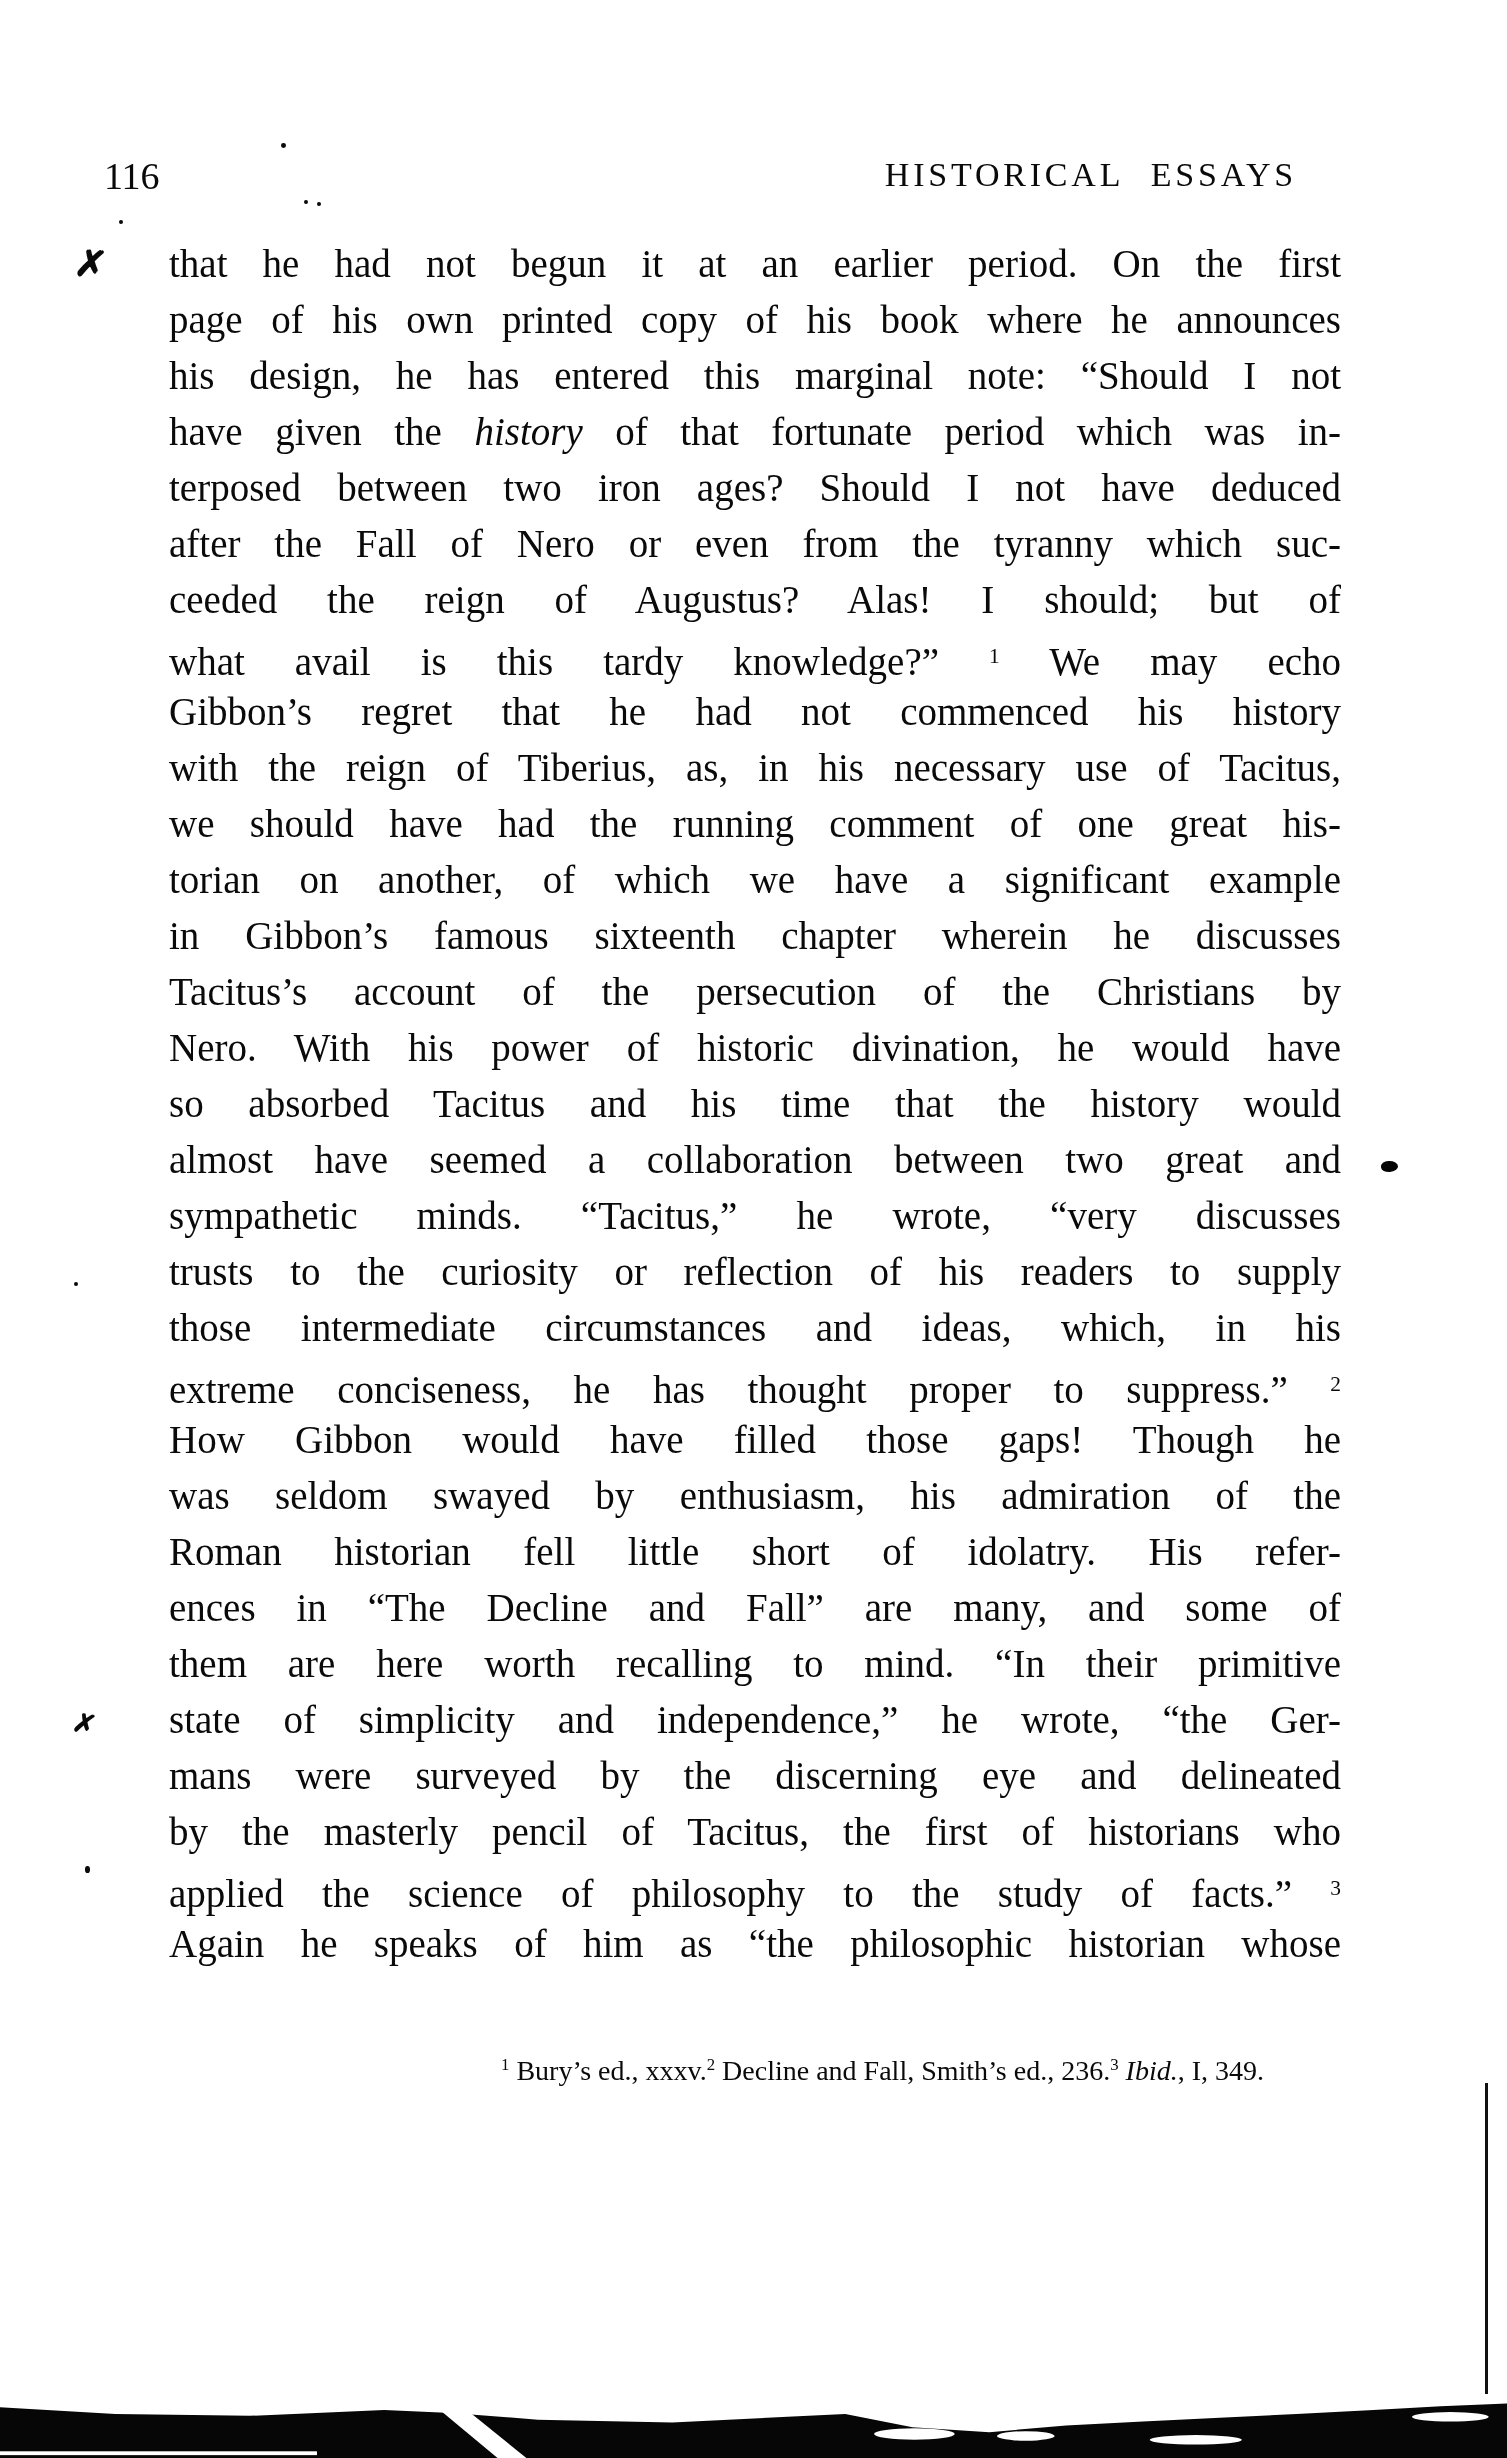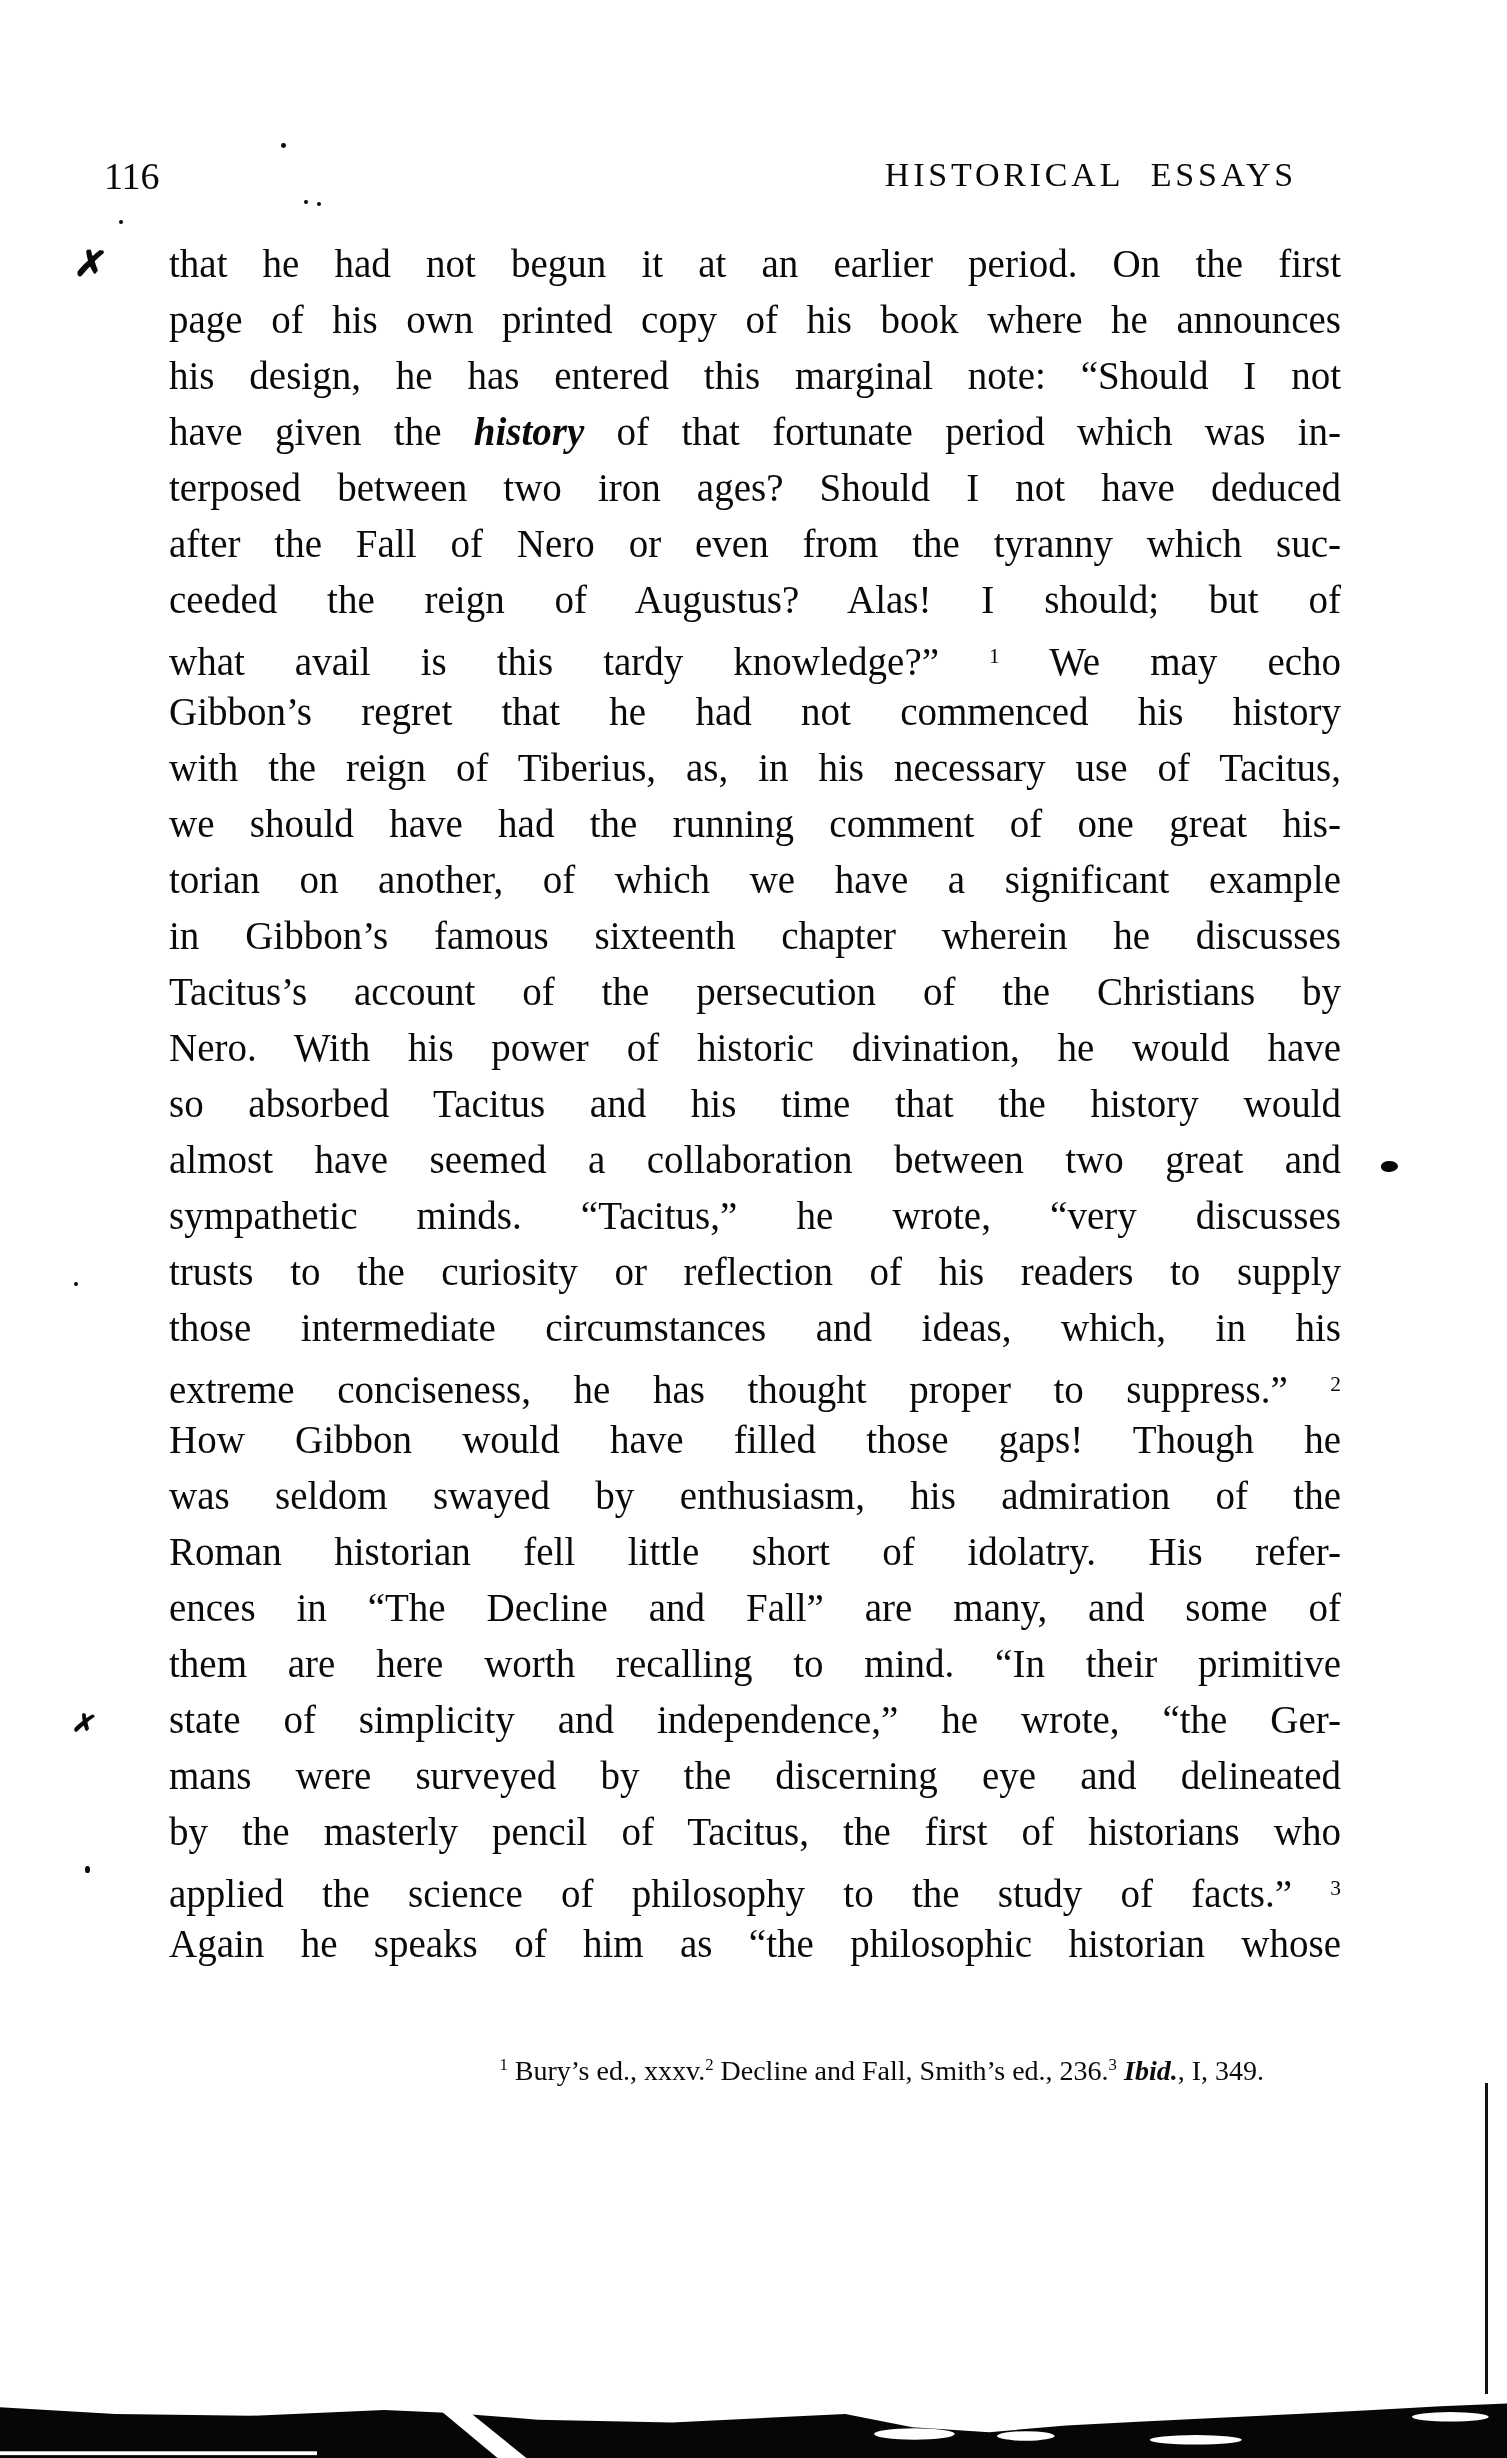--- a/index.html
+++ b/index.html
@@ -21,21 +21,21 @@
   
   .body-text{
     position:absolute;left:125px;top:236px;width:1172px;
     font-size:39px;line-height:56px;margin-left:44px;
   }
   .line{
     width:1172px;height:56px;
     text-align:justify;text-align-last:justify;
     white-space:normal;
   }
-  .i{font-style:italic;font-weight:bold;}
+  .i{font-style:italic;}
   .sup{font-size:0.55em;vertical-align:0.55em;letter-spacing:0;}
   
   .margin-mark-1{
     position:absolute;left:75px;top:242px;font-size:38px;font-weight:bold;
     transform:rotate(8deg);
   }
   .margin-mark-2{
     position:absolute;left:73px;top:1708px;font-size:27px;font-weight:bold;
     transform:rotate(14deg);
   }

